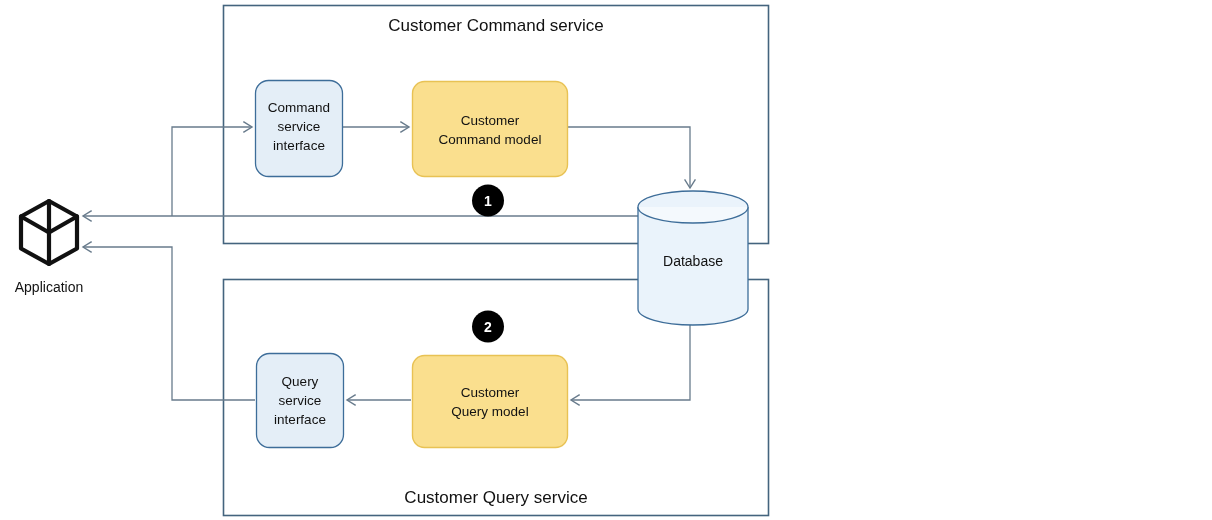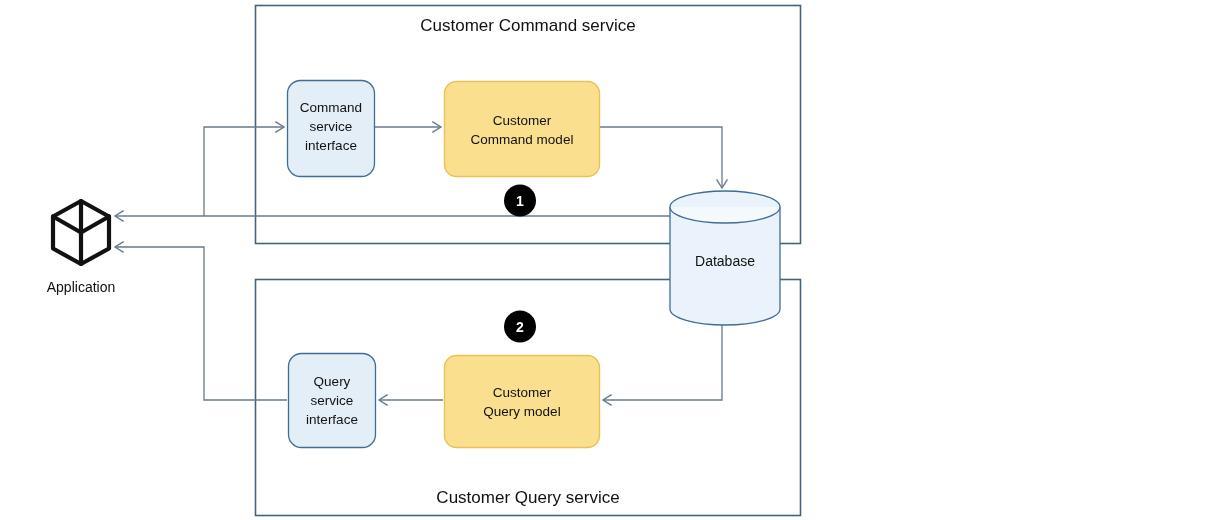--- a/index.html
+++ b/index.html
@@ -1,18 +1,18 @@
 <!DOCTYPE html>
 <html><head>
 <meta charset="utf-8">
 <style>
   html,body{margin:0;padding:0;background:#ffffff;}
   body{width:1212px;height:520px;overflow:hidden;
        font-family:"Liberation Sans","DejaVu Sans",sans-serif;color:#0d0d0d;}
-  #stage{position:relative;width:1079px;height:520px;margin-left:32px;}
+  #stage{position:relative;width:1079px;height:520px;}
   svg#diagram{position:absolute;left:0;top:0;width:1212px;height:520px;}
 
   .svc-title{font-family:"Liberation Sans","DejaVu Sans",sans-serif;
              font-size:17px;fill:#111111;text-anchor:middle;}
   .box-label{font-family:"Liberation Sans","DejaVu Sans",sans-serif;
              font-size:13.5px;fill:#121212;text-anchor:middle;}
   .db-label{font-family:"Liberation Sans","DejaVu Sans",sans-serif;
             font-size:14px;fill:#121212;text-anchor:middle;}
   .app-label{font-family:"Liberation Sans","DejaVu Sans",sans-serif;
              font-size:14px;fill:#121212;text-anchor:middle;}

